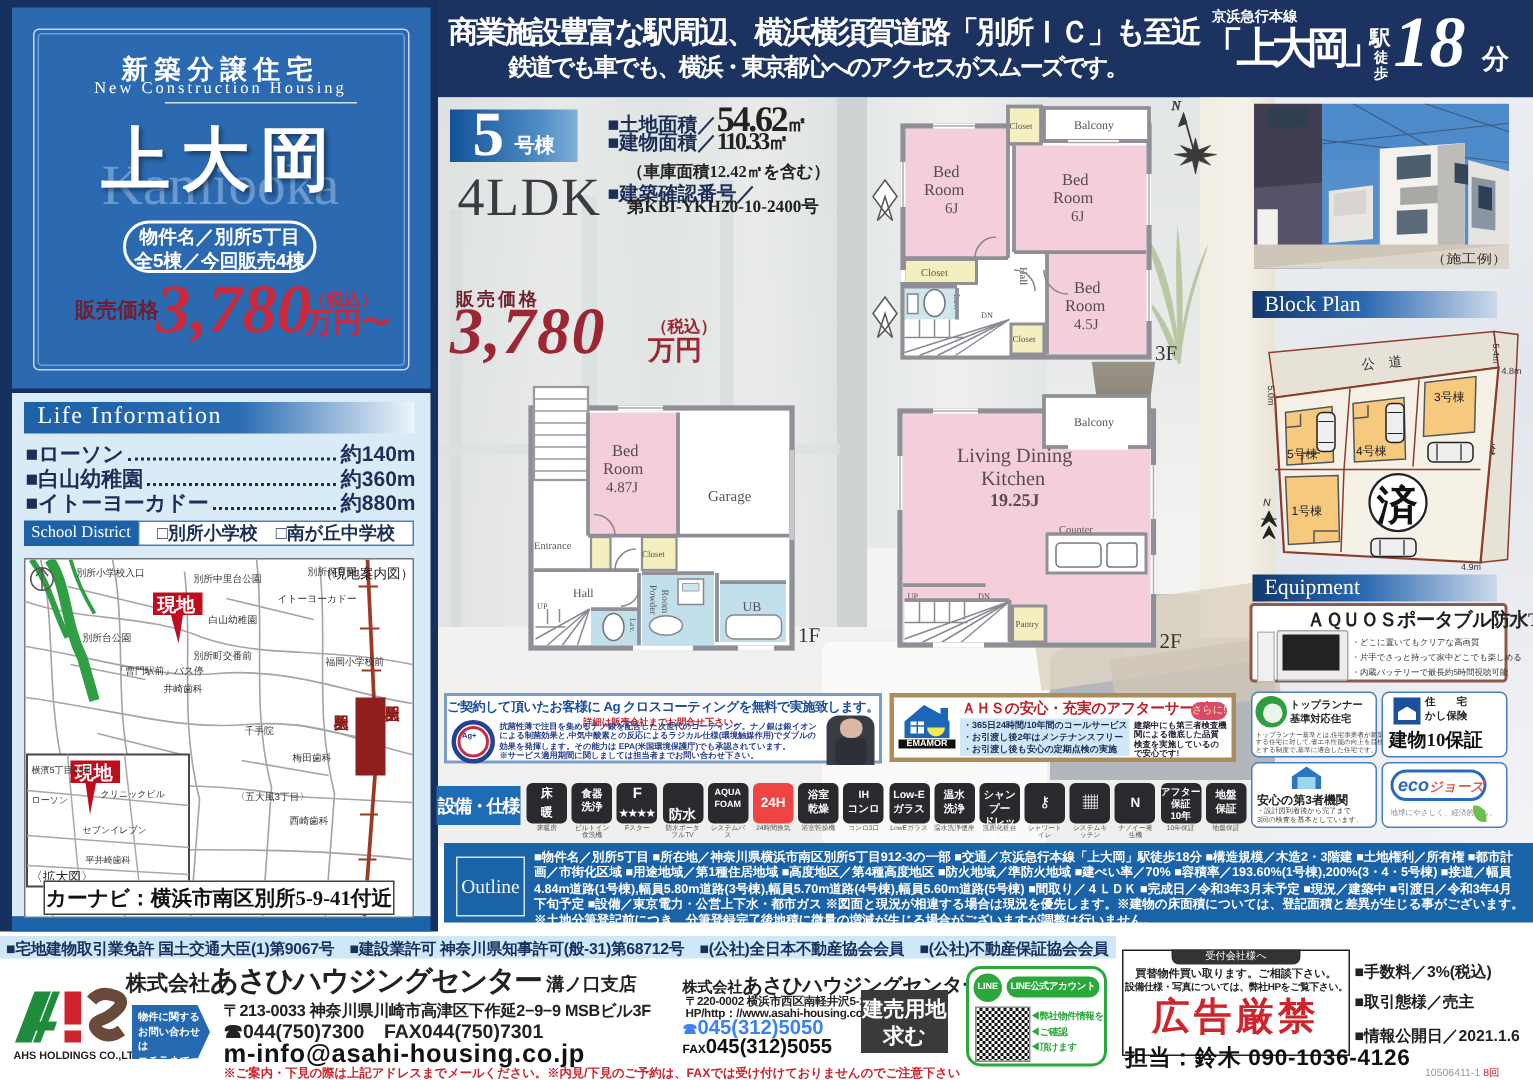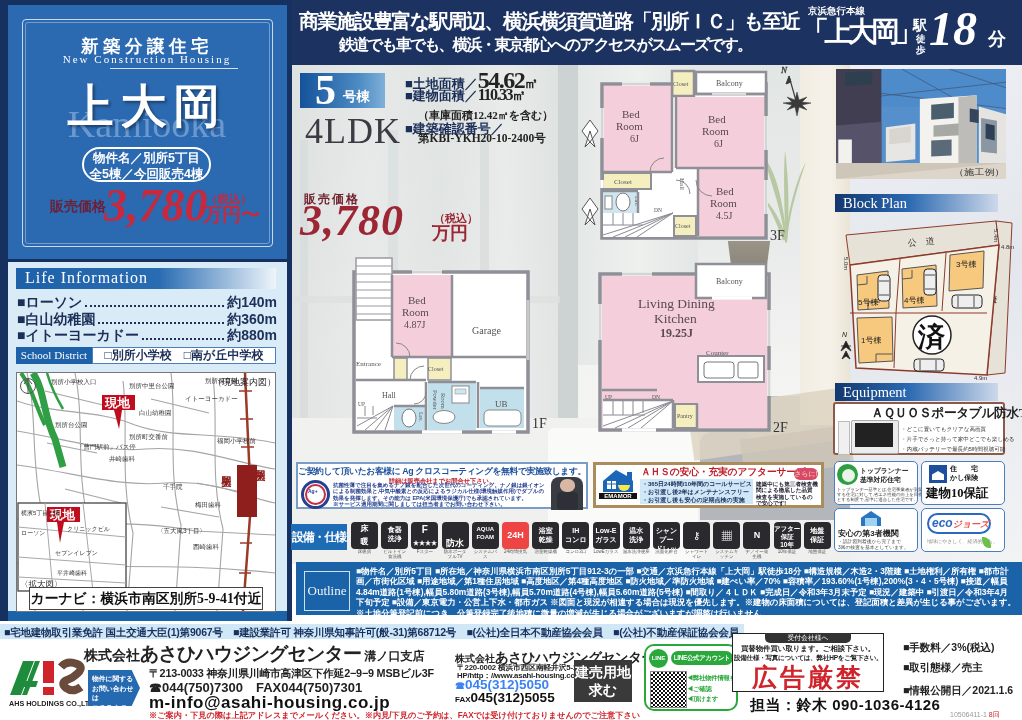--- a/index.html
+++ b/index.html
@@ -656,21 +656,21 @@
 
 <div class="abs" style="left:574px;top:660px;width:58px;height:42px;background:#3a3a3a;color:#fff;font-size:14px;font-weight:bold;text-align:center;line-height:18px;padding-top:3px;box-sizing:border-box;">建売用地<br>求む</div>
 
 <div class="abs" style="left:644px;top:644px;width:94px;height:67px;border:2px solid #2aa83c;border-radius:10px;background:#fff;box-sizing:border-box;">
   <div style="position:absolute;left:3px;top:3px;width:19px;height:19px;border-radius:50%;background:#2aa83c;color:#fff;font-size:6px;text-align:center;line-height:19px;font-weight:bold;">LINE</div>
   <div style="position:absolute;left:25px;top:5px;width:62px;height:14px;background:#2aa83c;border-radius:7px;color:#fff;font-size:6.4px;letter-spacing:-0.3px;font-weight:bold;text-align:center;line-height:14px;">LINE公式アカウント</div>
   <div style="position:absolute;left:4px;top:25px;width:35px;height:35px;background:repeating-conic-gradient(#111 0% 25%,#fff 0% 50%) 0 0/4px 4px;border:1px solid #888;"></div>
   <div style="position:absolute;left:41px;top:27px;color:#2aa83c;font-size:6.4px;font-weight:bold;line-height:10.5px;white-space:nowrap;letter-spacing:-0.3px;">◀弊社物件情報を<br>◀ご確認<br>◀頂けます</div>
 </div>
 
-<div class="abs" style="left:732px;top:633px;width:152px;height:59px;border:1.5px solid #222;background:#fff;box-sizing:border-box;">
+<div class="abs" style="left:748px;top:633px;width:152px;height:71px;border:1.5px solid #222;background:#fff;box-sizing:border-box;">
   <div style="position:absolute;left:32px;top:-1px;width:86px;height:10px;background:#333;border-radius:0 0 5px 5px;color:#fff;font-size:6.8px;text-align:center;line-height:10px;">受付会社様へ</div>
   <div style="position:absolute;left:1px;top:10px;width:148px;color:#222;font-size:7.4px;font-weight:bold;text-align:center;line-height:9.2px;white-space:nowrap;">買替物件買い取ります。ご相談下さい。<br><span style="font-size:6.6px;letter-spacing:-0.3px;">設備仕様・写真については、弊社HPをご覧下さい。</span></div>
   <div style="position:absolute;left:0px;top:27px;width:150px;color:#d0242c;font-size:25px;font-weight:bold;text-align:center;letter-spacing:3px;">広告厳禁</div>
 </div>
 
 <div class="abs" style="left:750px;top:696px;color:#111;font-size:15px;font-weight:bold;letter-spacing:0.5px;">担当：鈴木  090-1036-4126</div>
 
 <div class="abs" style="left:903px;top:641px;color:#222;font-size:10.5px;font-weight:bold;white-space:nowrap;">■手数料／3%(税込)</div>
 <div class="abs" style="left:903px;top:661px;color:#222;font-size:10.5px;font-weight:bold;white-space:nowrap;">■取引態様／売主</div>
 <div class="abs" style="left:903px;top:684px;color:#222;font-size:10.5px;font-weight:bold;white-space:nowrap;">■情報公開日／2021.1.6</div>

